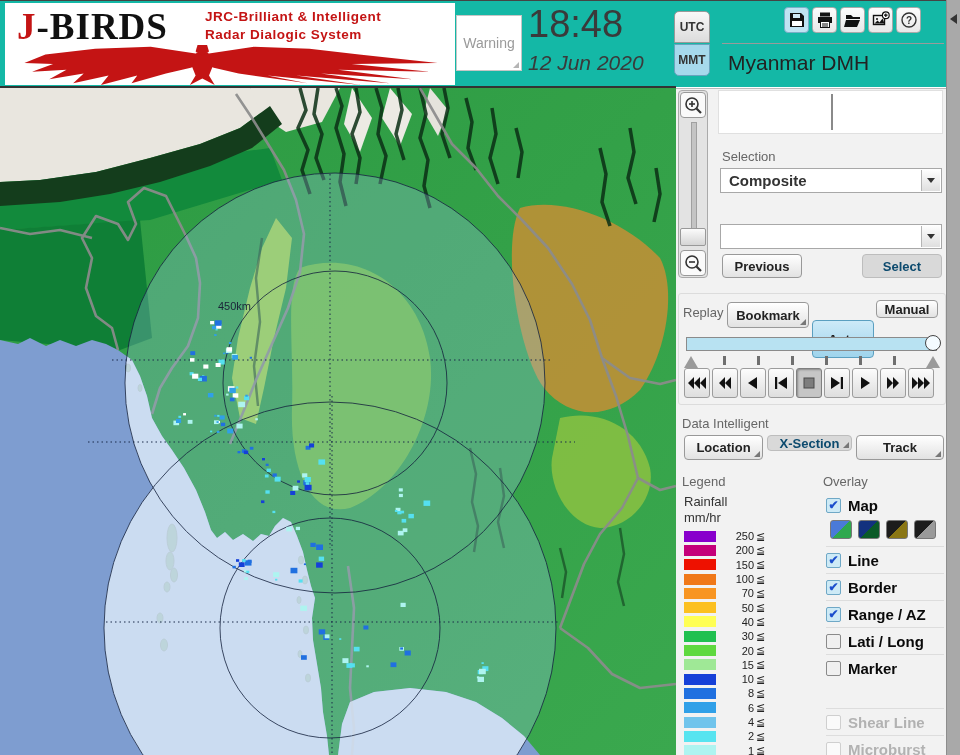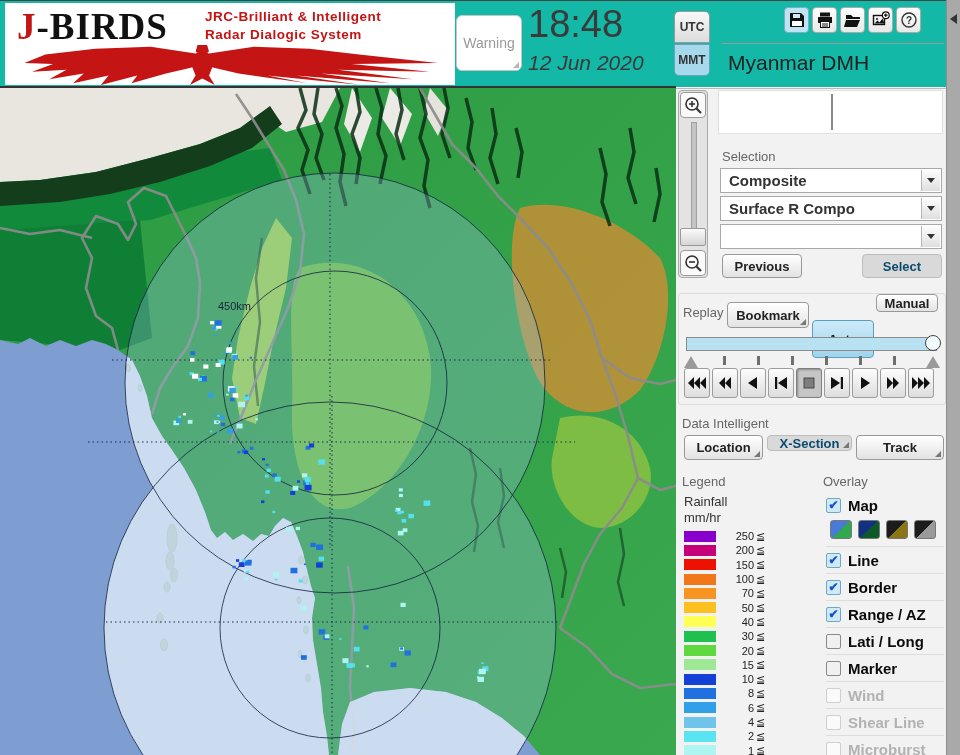--- a/index.html
+++ b/index.html
@@ -8,21 +8,21 @@
   .abs{position:absolute;}
 
   
   #header{position:absolute;left:0;top:0;width:960px;height:86px;background:#14b8a6;border-top:1px solid #444;}
   #logo-panel{position:absolute;left:5px;top:2px;width:450px;height:82px;background:#fff;}
   #logo-title{position:absolute;left:12px;top:2px;font-family:"Liberation Serif",serif;
       font-weight:bold;font-size:37px;letter-spacing:1px;color:#111;}
   #logo-title .red{color:#c41414;}
   .logo-sub{position:absolute;left:200px;font-size:13.5px;font-weight:bold;color:#c41414;letter-spacing:.5px;}
   #warning-btn{position:absolute;left:456px;top:14px;width:64px;height:54px;background:#fff;
-      border:1px solid #c6c6c6;border-radius:6px;color:#9a9a9a;font-size:14px;
+      border:1px solid #c6c6c6;border-radius:0;color:#9a9a9a;font-size:14px;
       display:flex;align-items:center;justify-content:center;}
   #clock-time{position:absolute;left:528px;top:2px;font-size:38px;color:#3a3a3a;}
   #clock-date{position:absolute;left:528px;top:50px;font-size:21px;color:#3a3a3a;font-style:italic;}
   #tz{position:absolute;left:674px;top:10px;width:36px;height:66px;}
   .tz-btn{width:36px;height:32px;box-sizing:border-box;border:1px solid #999;
       font-size:12px;font-weight:bold;display:flex;align-items:center;justify-content:center;color:#333;}
   #tz-utc{border-radius:5px 5px 0 0;background:linear-gradient(#f8f8f8,#dcdcdc);}
   #tz-mmt{border-radius:0 0 5px 5px;background:#a6d9ec;border-color:#6aa3bd;margin-top:1px;}
   .tool-btn{position:absolute;top:6px;width:25px;height:26px;box-sizing:border-box;
       border:1px solid #aaa;border-radius:4px;background:linear-gradient(#fdfdfd,#e8e8e8);
@@ -440,40 +440,34 @@
     <div id="listbox-divider"></div>
   </div>
 
   <div class="section-label" style="left:722px;top:149px;">Selection</div>
   <div class="dropdown" style="top:168px;">
     <span>Composite</span>
     <span class="dd-btn">
         <span class="dd-arrow"></span>
       </span>
   </div>
-  <div class="dropdown" style="top:196px;">
-    <span>Surface R Compo</span>
-    <span class="dd-btn">
-        <span class="dd-arrow"></span>
-      </span>
-  </div>
   <div class="dropdown" style="top:224px;">
     <span></span>
     <span class="dd-btn">
         <span class="dd-arrow"></span>
       </span>
   </div>
   <div class="btn" style="left:722px;top:254px;width:80px;height:24px;">Previous</div>
   <div class="btn disabled" style="left:862px;top:254px;width:80px;height:24px;">Select</div>
 
   <div class="panel-box" style="left:678px;top:293px;width:266px;height:110px;"></div>
   <div class="section-label" style="left:683px;top:305px;">Replay</div>
   <div class="btn fold" style="left:727px;top:302px;width:82px;height:26px;">Bookmark</div>
   <div class="btn selected" style="left:812px;top:302px;width:62px;height:38px;margin-top:18px;">Auto</div>
-  <div class="btn" style="left:876px;top:294px;width:62px;height:18px;">Manual</div>
+  <div class="btn" style="left:876px;top:300px;width:62px;height:18px;">Manual</div>
 
   <div id="replay-track"></div>
   <div id="replay-handle"></div>
   <div class="slider-tri" style="left:684px;top:356px;"></div>
   <div class="slider-tri" style="left:926px;top:356px;"></div>
   <div class="tick" style="left:723px;"></div>
   <div class="tick" style="left:757px;"></div>
   <div class="tick" style="left:791px;"></div>
   <div class="tick" style="left:825px;"></div>
   <div class="tick" style="left:859px;"></div>
@@ -643,24 +637,20 @@
       <span class="ov-label">Range / AZ</span>
     </div>
     <div class="ov-row ov-sep" style="top:133px;">
       <span class="cb off"></span>
       <span class="ov-label">Lati / Long</span>
     </div>
     <div class="ov-row ov-sep" style="top:160px;">
       <span class="cb off"></span>
       <span class="ov-label">Marker</span>
     </div>
-    <div class="ov-row ov-sep disabled" style="top:187px;">
-      <span class="cb disabled"></span>
-      <span class="ov-label">Wind</span>
-    </div>
     <div class="ov-row ov-sep disabled" style="top:214px;">
       <span class="cb disabled"></span>
       <span class="ov-label">Shear Line</span>
     </div>
     <div class="ov-row ov-sep disabled" style="top:241px;">
       <span class="cb disabled"></span>
       <span class="ov-label">Microburst</span>
     </div>
   </div>
 

